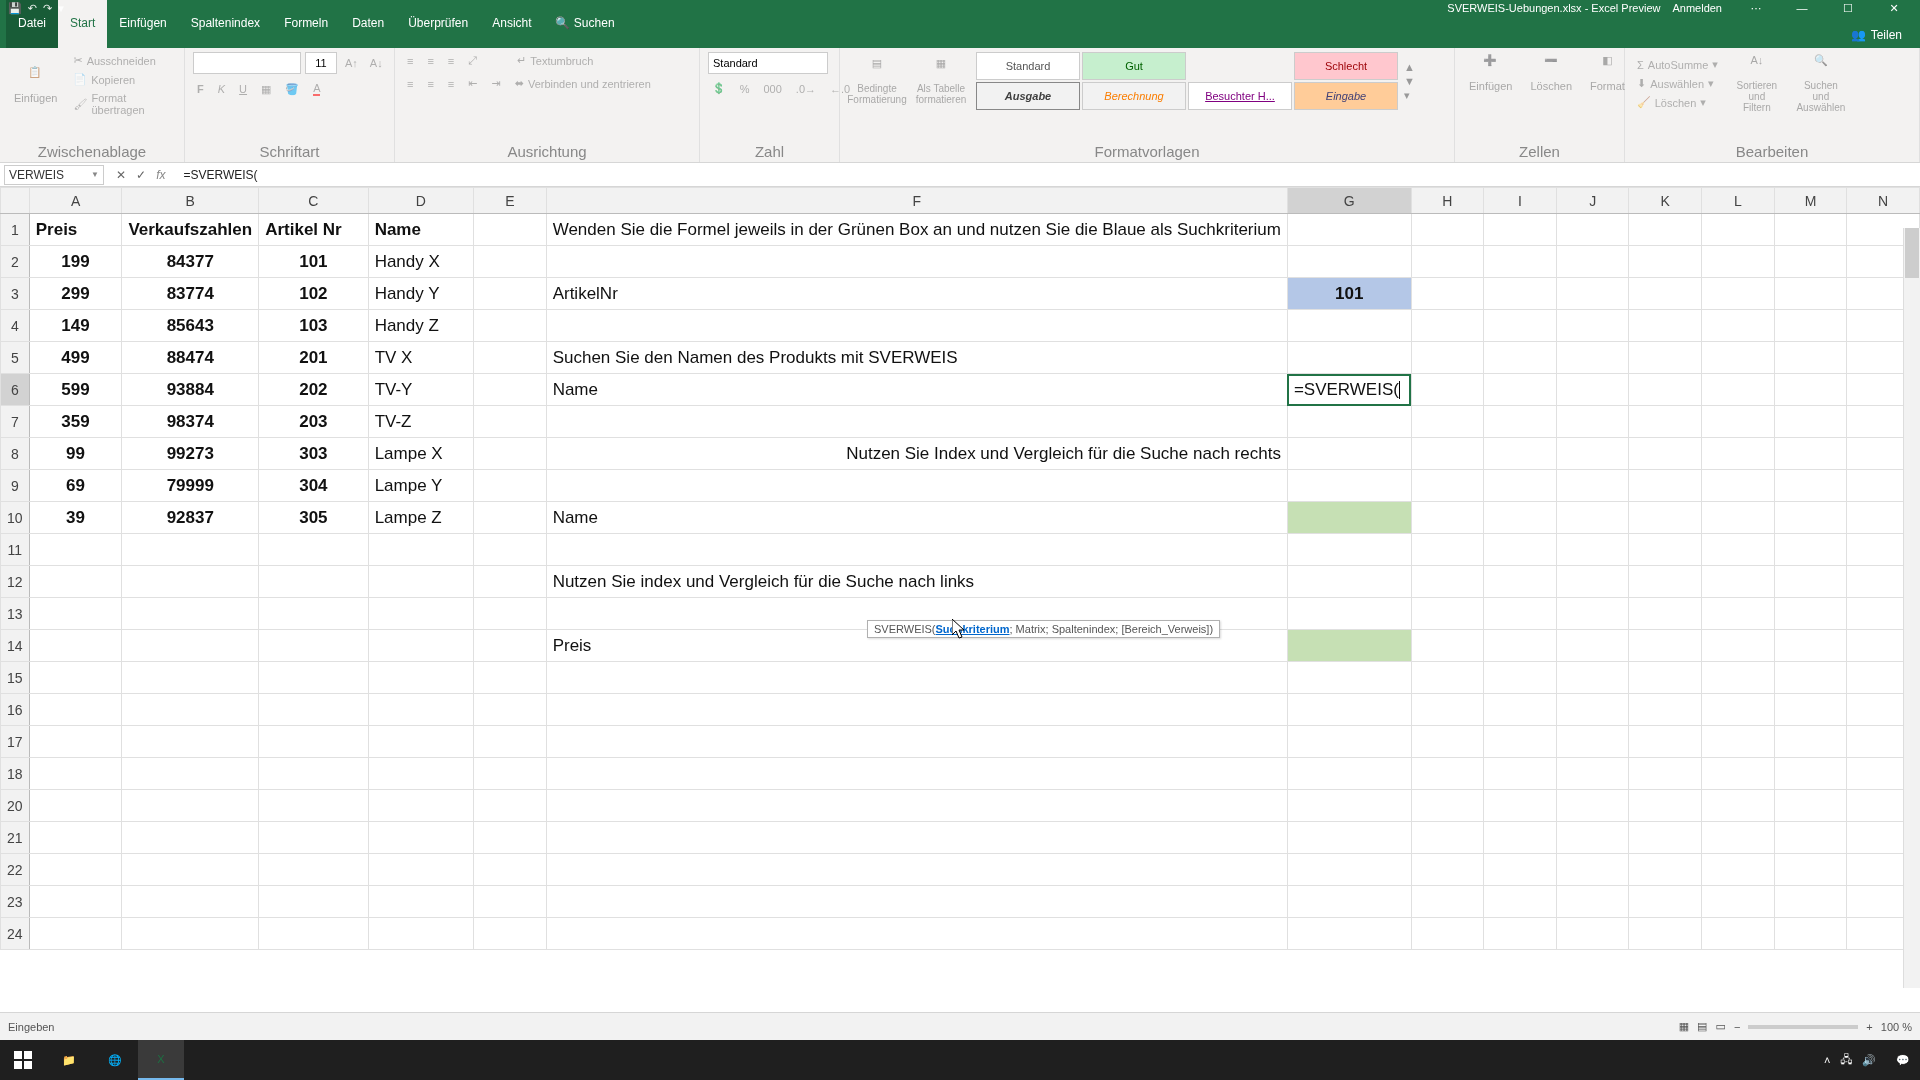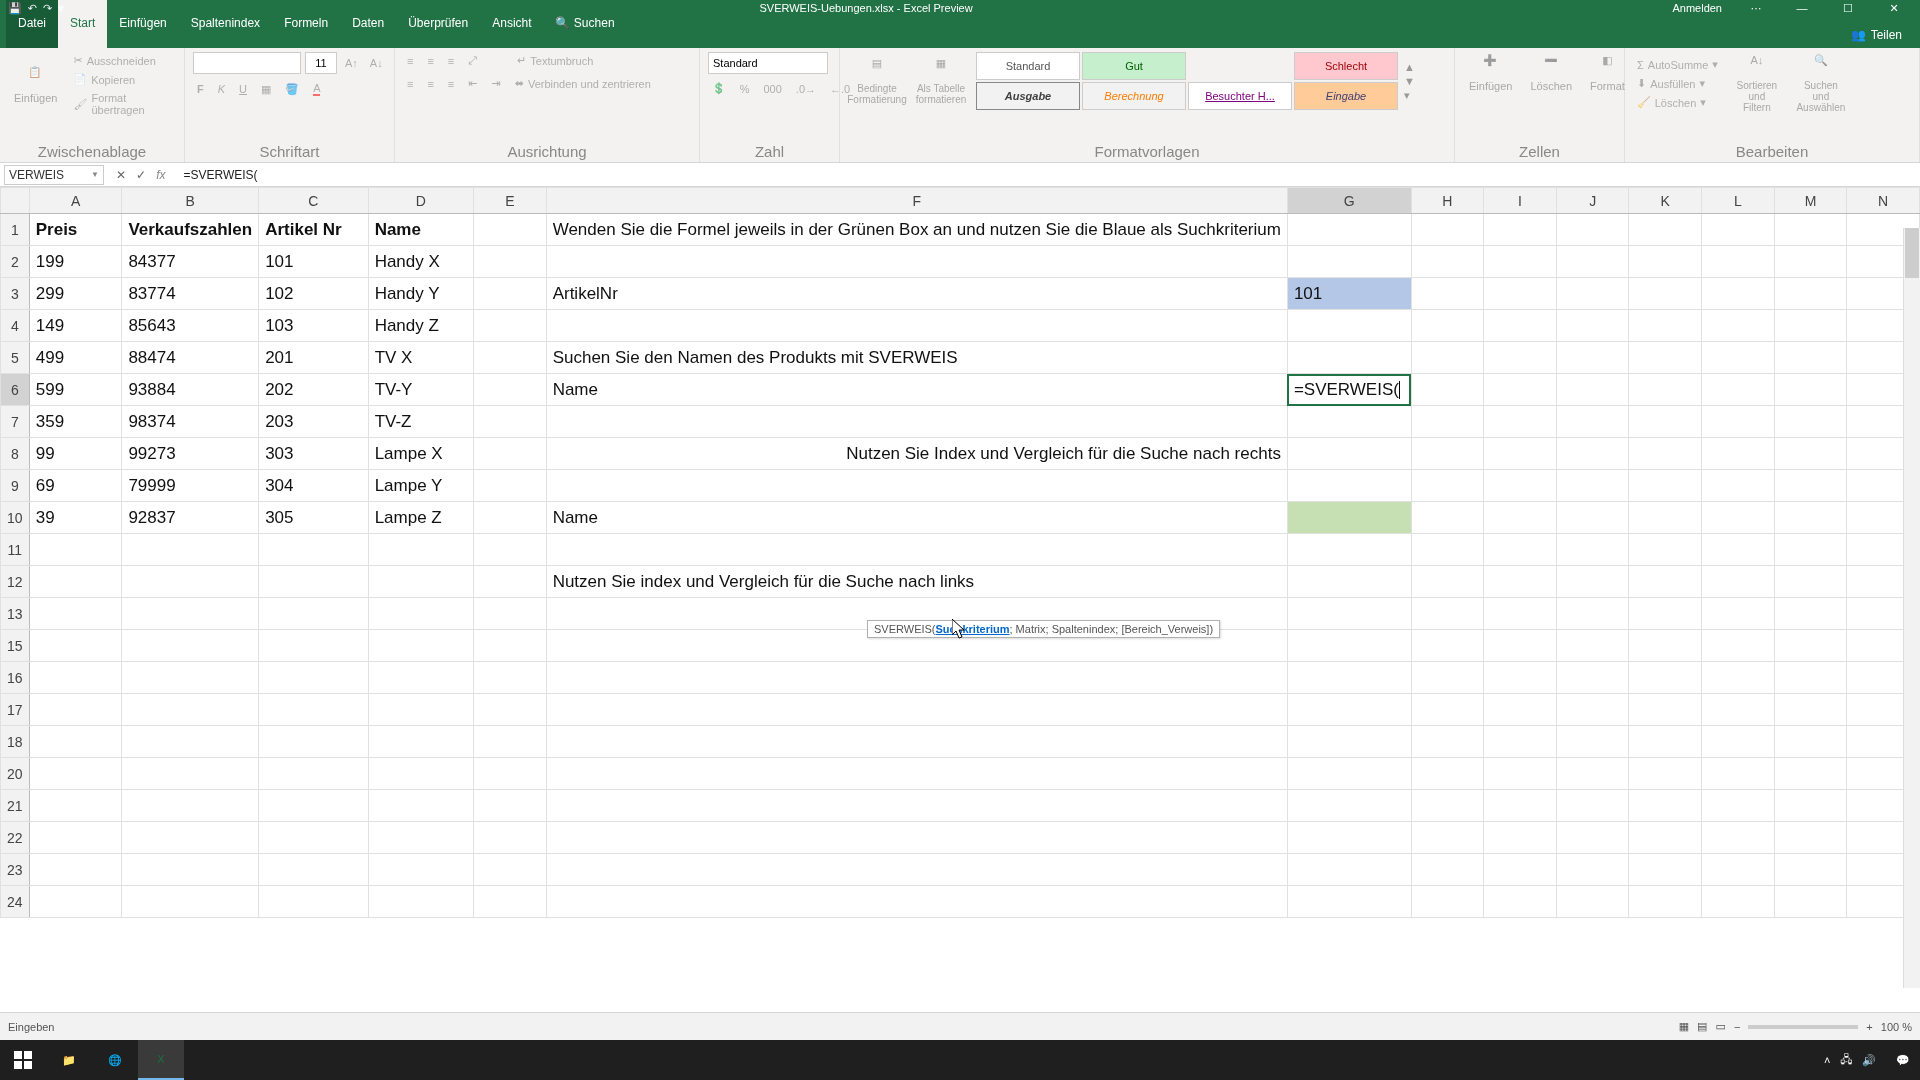--- a/index.html
+++ b/index.html
@@ -2,21 +2,21 @@
 <html><head>
 <meta charset="utf-8">
 <style>
   * { box-sizing: border-box; margin: 0; padding: 0; font-family: "Segoe UI", Tahoma, sans-serif; }
   body { background: #fff; font-size: 11px; color: #333; overflow: hidden; width: 1920px; height: 1080px; position: relative; }
 
   
   .titlebar { background: #217346; color: #fff; height: 16px; display: flex; align-items: center; font-size: 11px; }
   .titlebar .qat { display: flex; gap: 6px; padding: 0 8px; align-items: center; }
   .titlebar .qat span { opacity: .9; }
-  .titlebar .title-center { flex: 1; text-align: center; }
+  .titlebar .title-center { flex: 1; text-align: right; }
   .titlebar .win-controls { display: flex; padding-right: 4px; gap: 2px; }
   .titlebar .win-controls div { width: 44px; text-align: center; cursor: pointer; }
   .titlebar .login-area { padding: 0 12px; }
 
   
   .tabs { background: #217346; color: #fff; height: 32px; display: flex; align-items: flex-end; padding: 0 6px; font-size: 12px; }
   .tab { padding: 18px 12px; cursor: pointer; }
   .tab.active { background: #f3f2f1; color: #217346; }
   .tab.file { background: #185c37; }
   .tabs .spacer { flex: 1; }
@@ -58,21 +58,21 @@
 
   
   .grid-wrap { position: relative; background:#fff; }
   table.sheet { border-collapse: collapse; table-layout: fixed; }
   .sheet th, .sheet td { border: 1px solid #e0e0e0; height: 32px; font-size: 17px; overflow: hidden; white-space: nowrap; }
   .sheet thead th { background:#f2f2f2; color:#444; font-weight: normal; text-align:center; font-size:14px; height:26px; border-bottom: 1px solid #bbb; }
   .sheet tbody th { background:#f2f2f2; color:#444; font-weight: normal; text-align:center; font-size:14px; width:40px; border-right:1px solid #bbb; }
   .sheet td { padding: 0 6px; color:#111; }
   .sheet tbody tr.active-row th { background:#d2d2d2; }
   .sheet thead th.active-col { background:#d2d2d2; }
-  .num { text-align:left; }
+  .num { text-align:center;font-weight:bold; }
   .txt { text-align:left; }
   .bold { font-weight:bold; }
   .bg-blue { background:#b4c7e7 !important; }
   .bg-green { background:#c6e0b4 !important; }
 
   .cell-editing { outline:2px solid #217346; outline-offset:-2px; position:relative; background:#fff !important; }
   .cell-editing .caret { border-left:1px solid #000; animation:blink 1s infinite; display:inline-block; height:18px; vertical-align:middle; }
   @keyframes blink { 50% { opacity: 0; } }
 
   .tooltip {
@@ -270,21 +270,21 @@
           <div>Format</div>
         </div>
     </div>
     <div class="group-label">Zellen</div>
   </div>
 
   <div class="ribbon-group" style="flex:1">
     <div class="ribbon-row">
       <div class="ribbon-col">
         <div class="ribbon-btn">Σ <span>AutoSumme</span> ▾</div>
-        <div class="ribbon-btn">⬇ <span>Ausfüllen</span> ▾</div>
+        <div class="ribbon-btn">⬇ <span>Auswählen</span> ▾</div>
         <div class="ribbon-btn">🧹 <span>Löschen</span> ▾</div>
       </div>
       <div class="big-btn">
           <div class="icn">A↓</div>
           <div style="font-size:10px;line-height:1.1">Sortieren und Filtern</div>
         </div>
       <div class="big-btn">
           <div class="icn">🔍</div>
           <div style="font-size:10px;line-height:1.1">Suchen und Auswählen</div>
         </div>
@@ -543,20 +543,37 @@
           <td></td>
           <td></td>
           <td></td>
           <td></td>
           <td></td>
           <td></td>
           <td></td>
           <td></td>
         </tr>
         <tr>
+          <th>14</th>
+          <td></td>
+          <td></td>
+          <td></td>
+          <td></td>
+          <td></td>
+          <td class="txt">Preis</td>
+          <td class="bg-green"></td>
+          <td></td>
+          <td></td>
+          <td></td>
+          <td></td>
+          <td></td>
+          <td></td>
+          <td></td>
+        </tr>
+        <tr>
           <th>15</th>
           <td></td>
           <td></td>
           <td></td>
           <td></td>
           <td></td>
           <td></td>
           <td></td>
           <td></td>
           <td></td>

